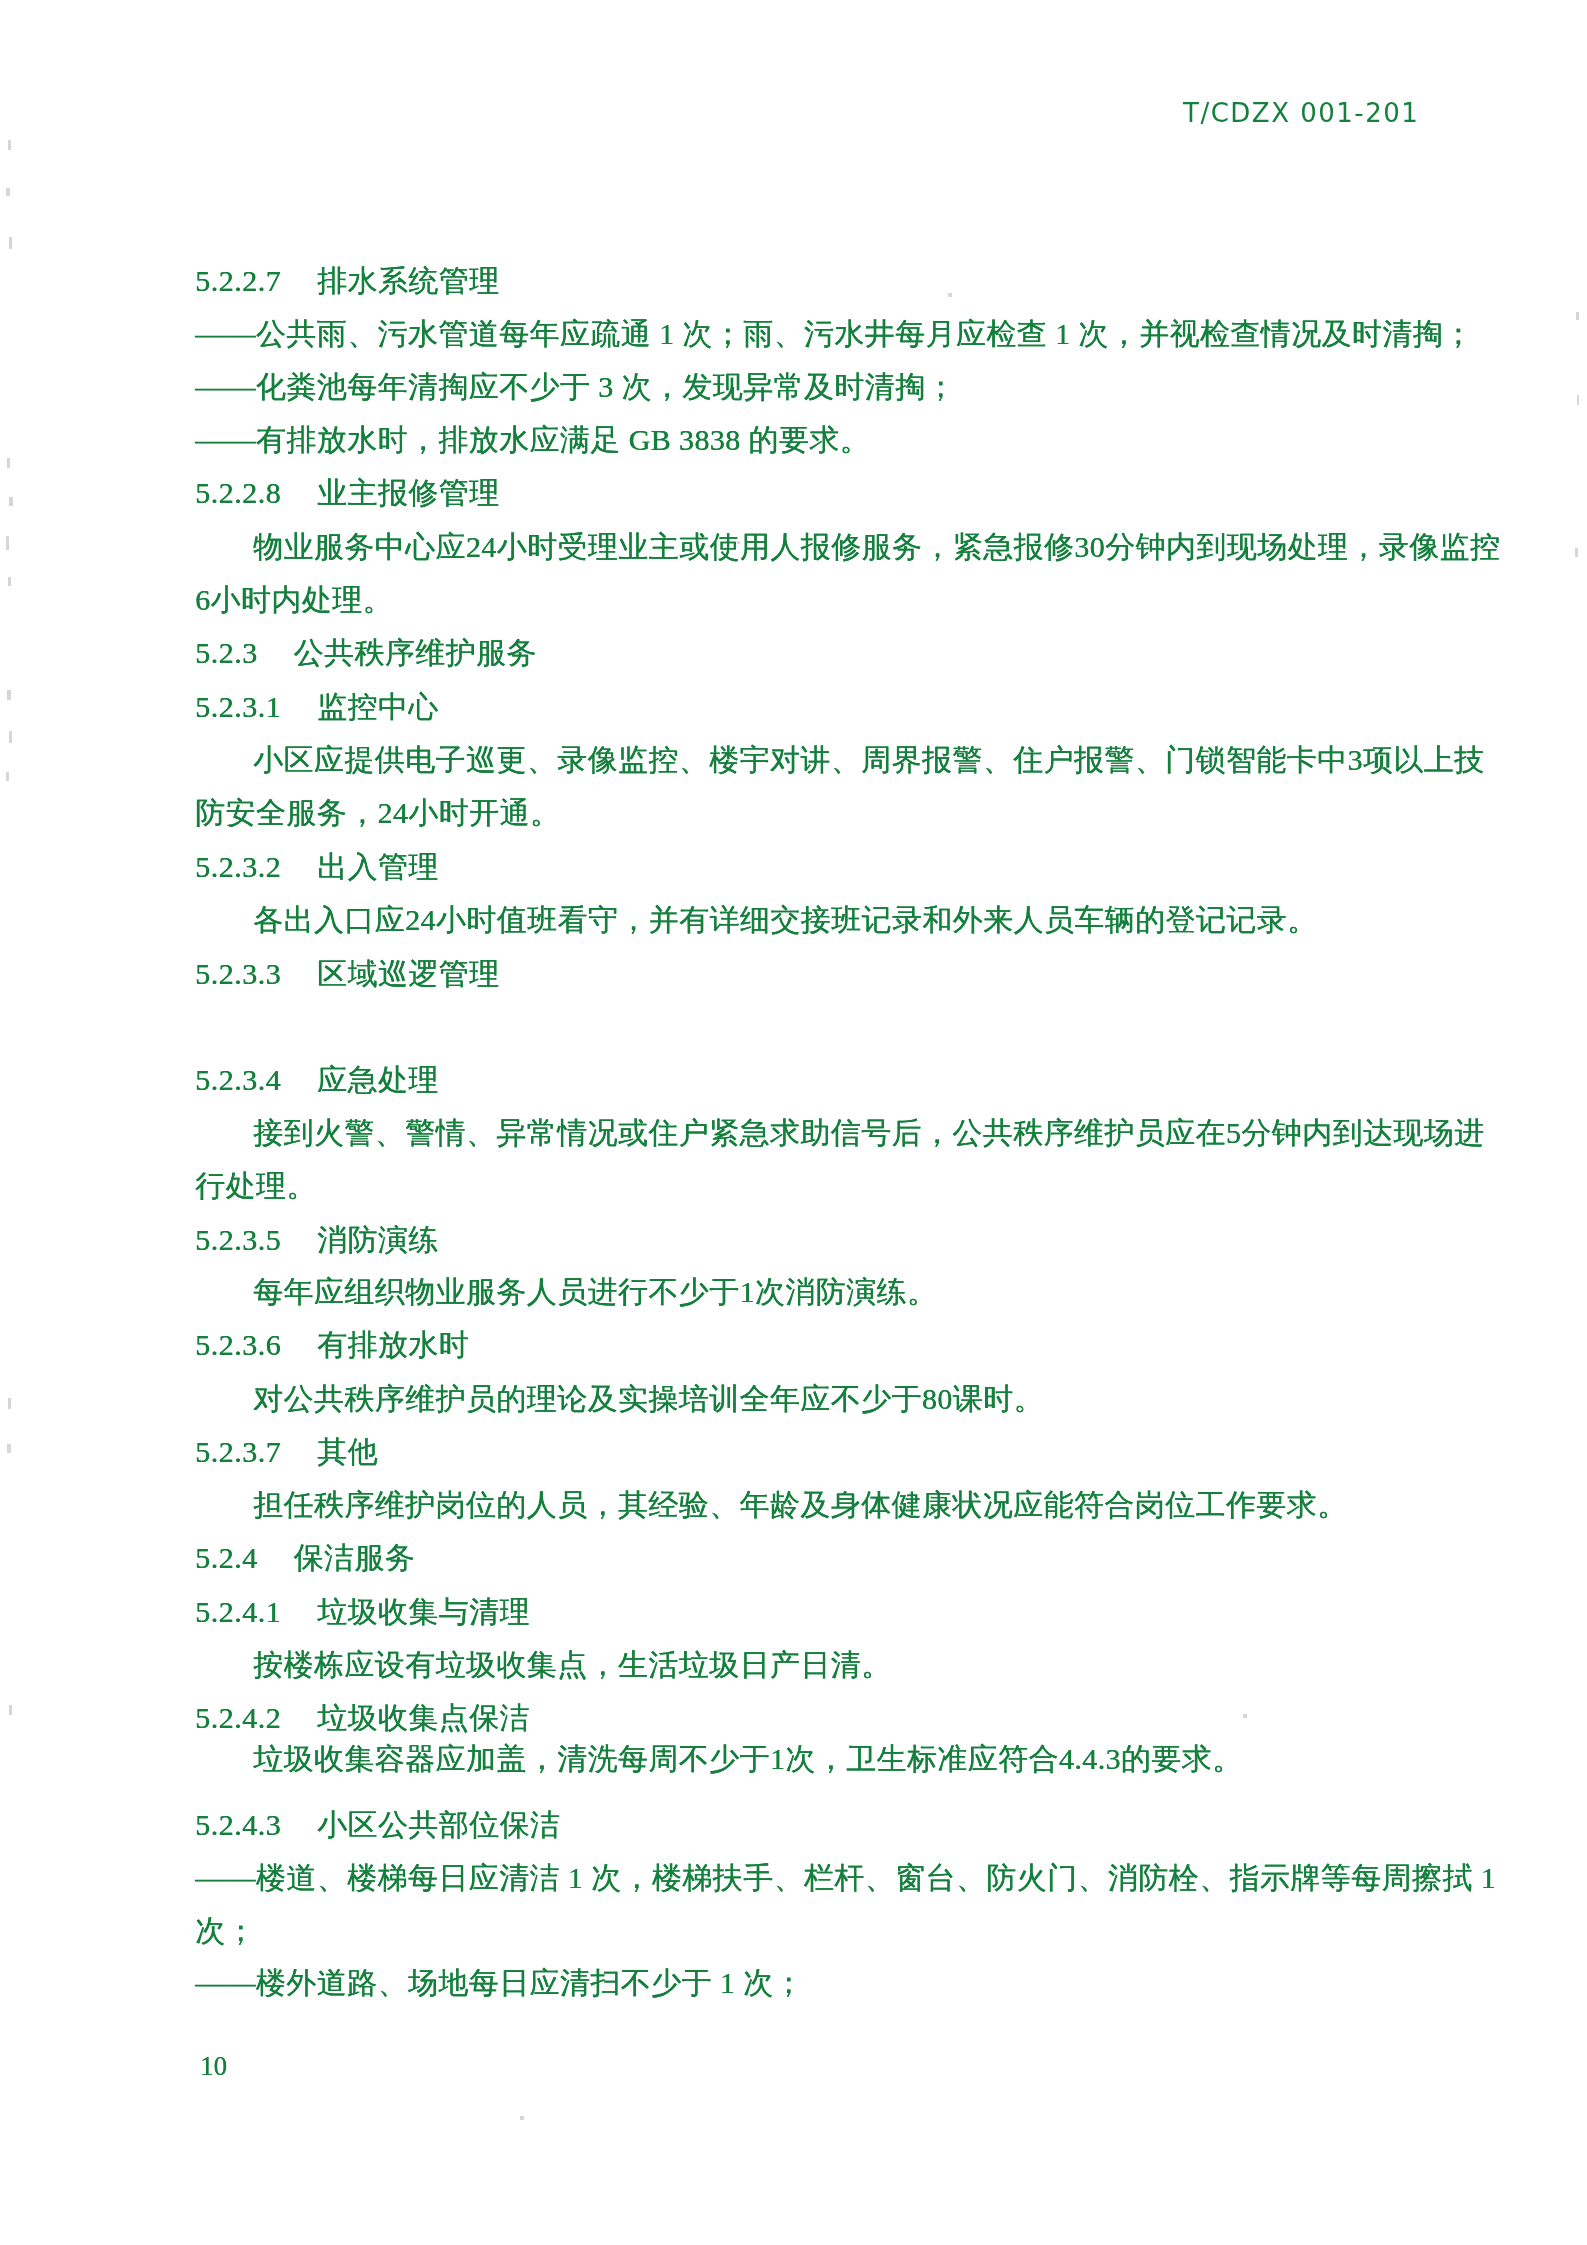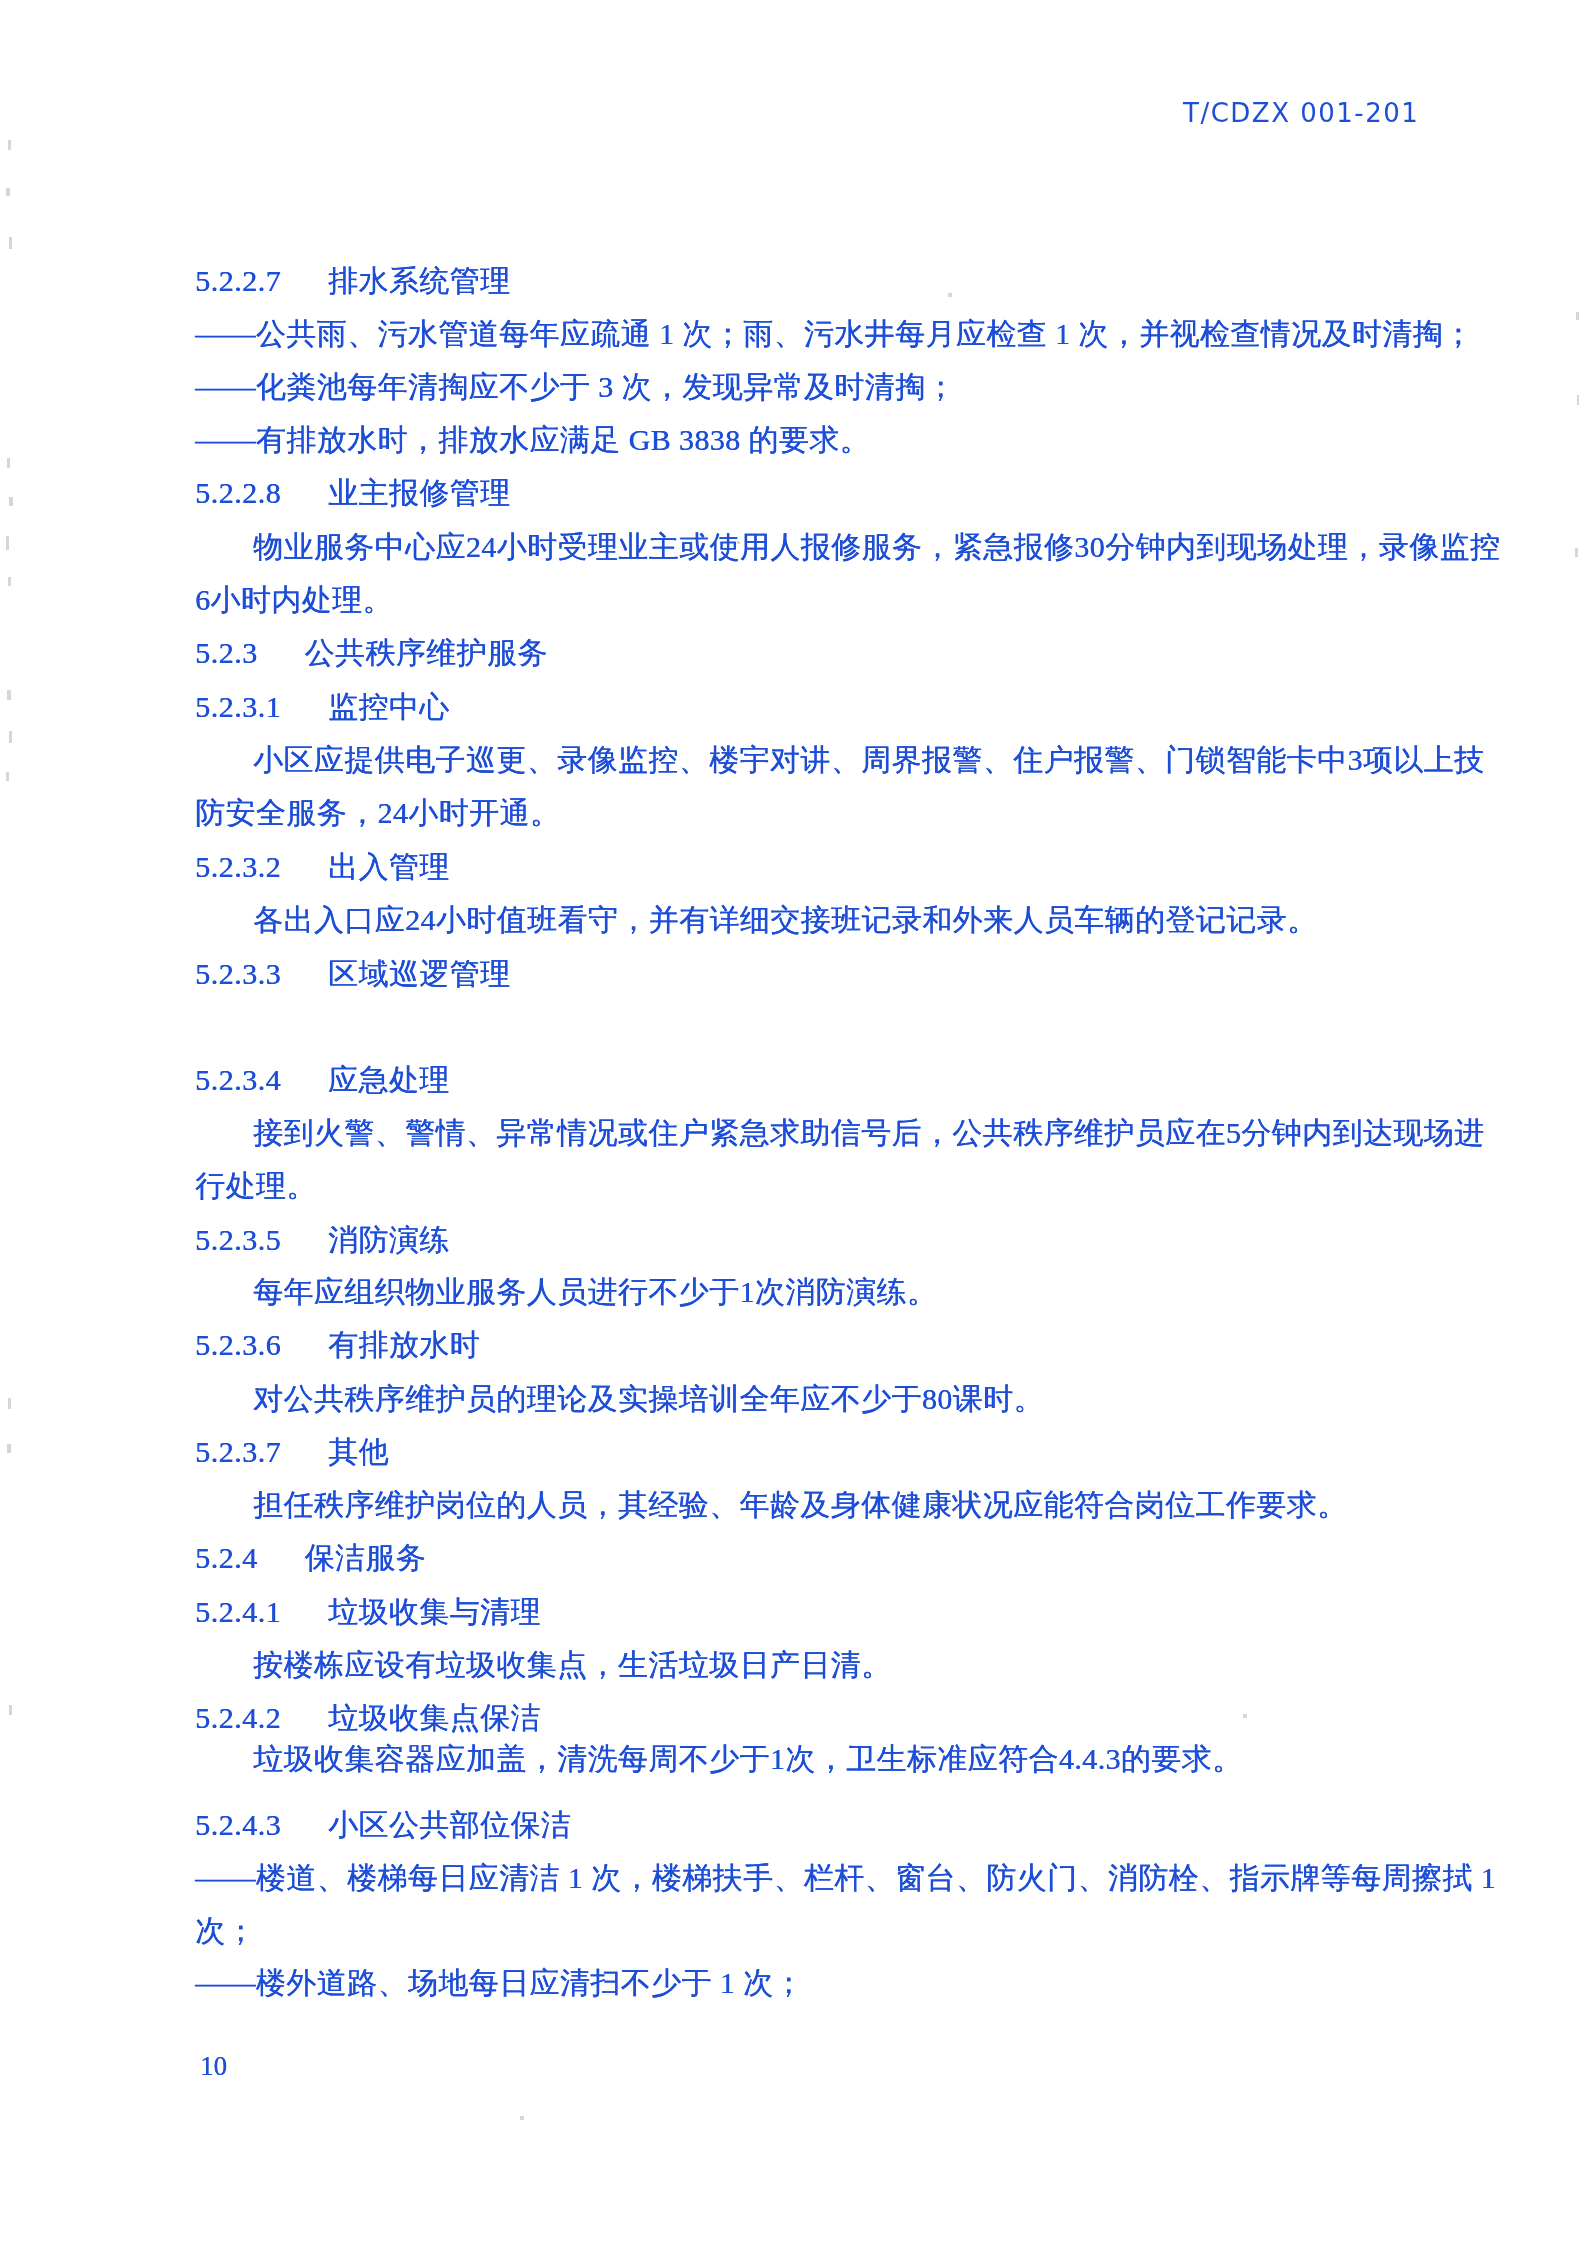--- a/index.html
+++ b/index.html
@@ -2,21 +2,21 @@
 <html><head>
 <meta charset="utf-8">
 <style>
   html, body { margin: 0; padding: 0; background: #e8e8e8; }
   .page {
     position: relative;
     width: 1587px;
     height: 2245px;
     background: #ffffff;
     font-family: "Liberation Serif", "DejaVu Serif", serif;
-    color: #1d4ed8;
+    color: #15803d;
     overflow: hidden;
   }
   .header-code {
     position: absolute;
     top: 98px;
     left: 1183px;
     font-family: "DejaVu Sans", "Liberation Sans", sans-serif;
     font-size: 26px;
     letter-spacing: 1.5px;
     font-weight: 500;
@@ -27,21 +27,21 @@
     left: 195px;
     font-size: 30px;
     line-height: 38px;
     white-space: nowrap;
     letter-spacing: 0.4px;
     text-shadow: 0.4px 0 0 currentColor;
   }
   .line.indent { left: 253px; }
   .sec-num {
     display: inline-block;
-    margin-right: 47px;
+    margin-right: 36px;
     letter-spacing: 0.5px;
   }
   .page-number {
     position: absolute;
     top: 2051px;
     left: 200px;
     font-size: 27px;
     text-shadow: 0.3px 0 0 currentColor;
   }
   .speck {

